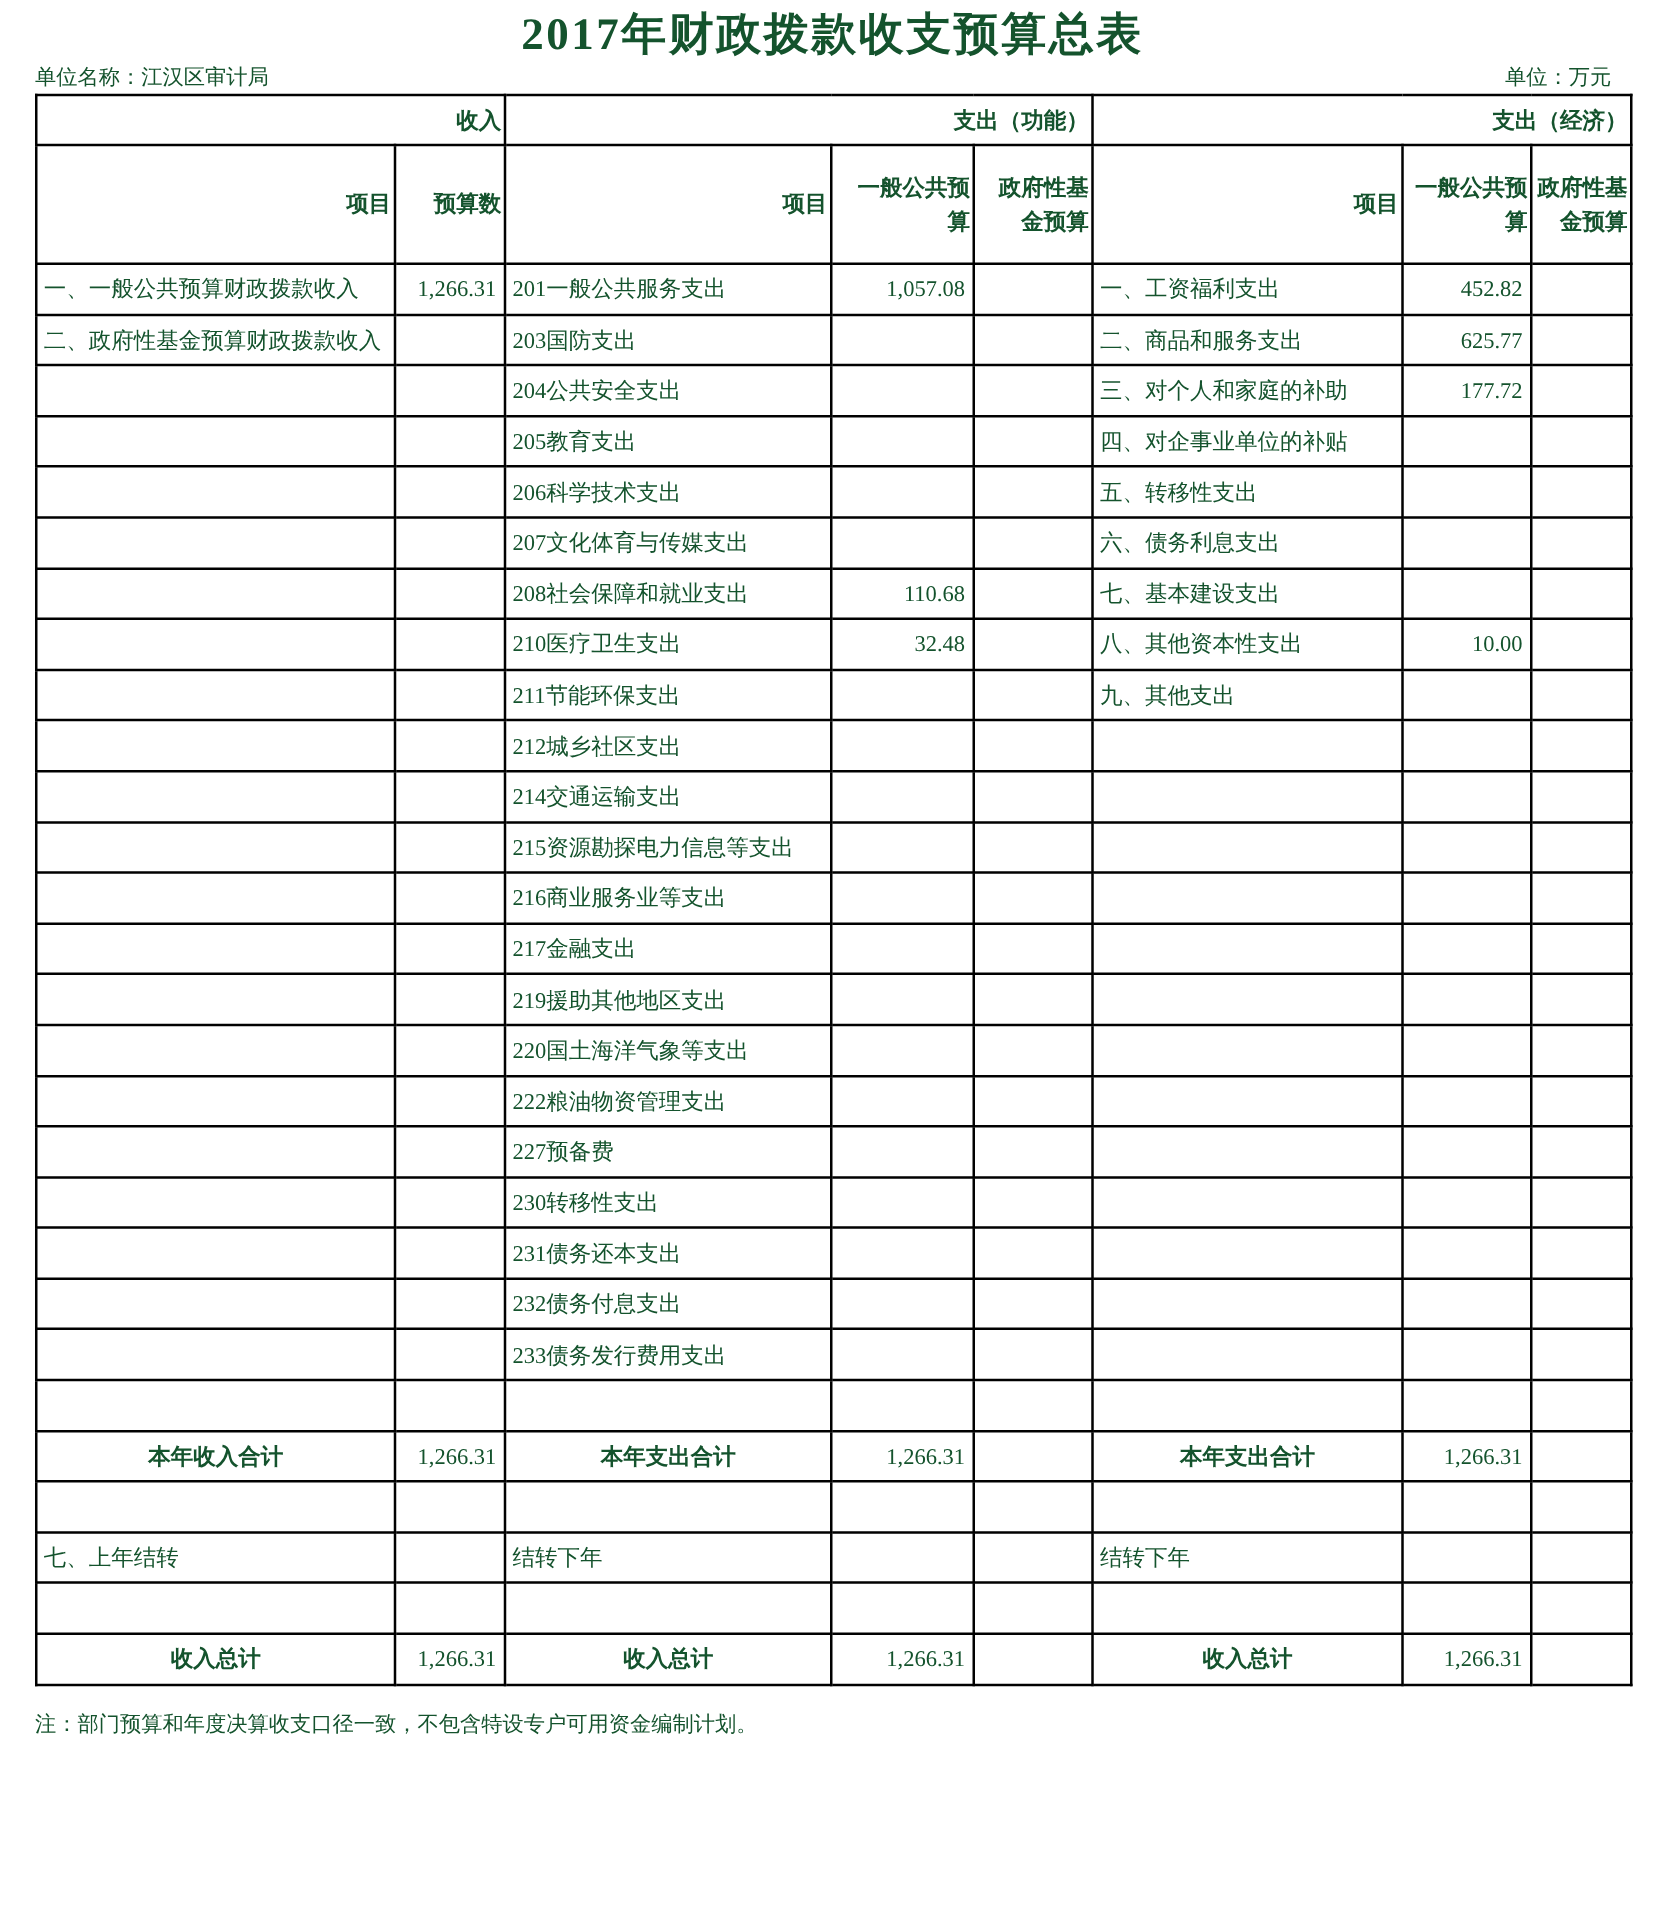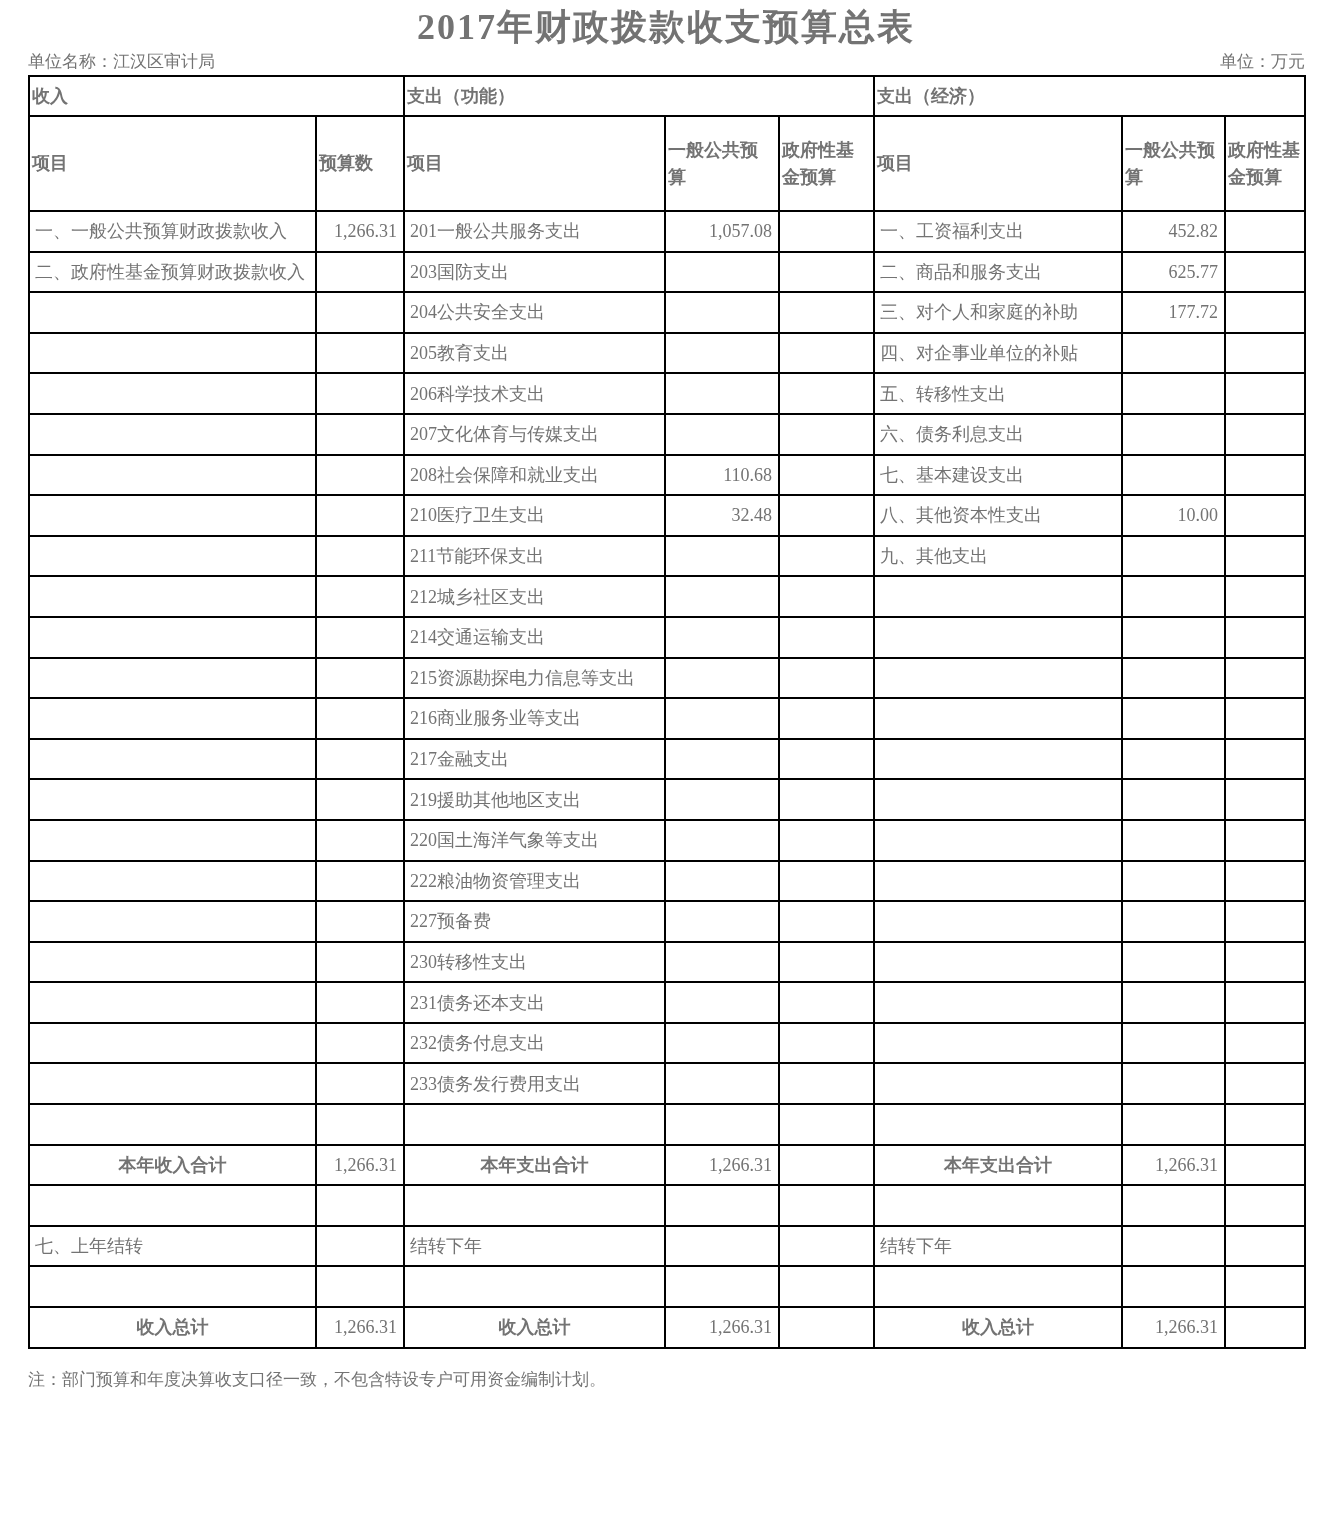--- a/index.html
+++ b/index.html
@@ -1,55 +1,55 @@
 <!DOCTYPE html>
 <html><head>
 <meta charset="utf-8">
 <style>
   html, body { margin: 0; padding: 0; background: #ffffff; }
   .page {
     position: relative;
     width: 1332px;
     height: 1534px;
     background: #ffffff;
-    color: #737373;
+    color: #14532d;
     font-family: "Liberation Serif", "DejaVu Serif", serif;
     overflow: hidden;
   }
   .title {
     padding-top: 7px;
     text-align: center;
     font-size: 36px;
     line-height: 40px;
     font-weight: bold;
     letter-spacing: 2px;
   }
   .meta {
     display: flex;
     justify-content: space-between;
     align-items: flex-end;
-    padding: 4px 27px 0 28px;
+    padding: 4px 43px 0 28px;
     font-size: 17px;
     line-height: 21px;
   }
   table.budget {
     table-layout: fixed;
     border-collapse: collapse;
     width: 1276px;
     margin: 3px 0 0 28px;
   }
   table.budget th, table.budget td {
     border: 2px solid #000000;
     vertical-align: middle;
     overflow: hidden;
   }
   thead th {
     font-size: 18px;
     font-weight: bold;
-    text-align: left;
+    text-align: right;
     padding: 4px 2px;
   }
   tr.sections { height: 40px; }
   tr.cols { height: 95px; margin-left: 16px; }
   tr.cols th { white-space: pre-line; line-height: 27px; }
   tbody tr { height: 40.6px; }
   tbody td {
     font-size: 18px;
     line-height: 22px;
     white-space: nowrap;

